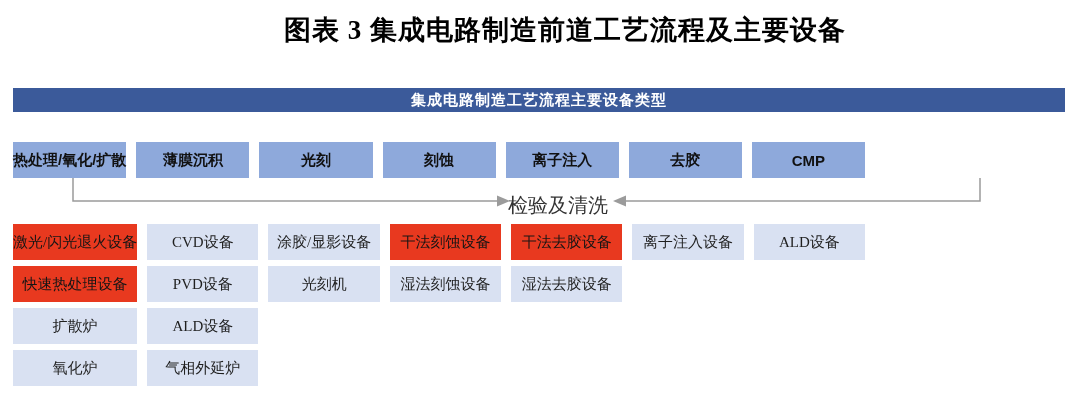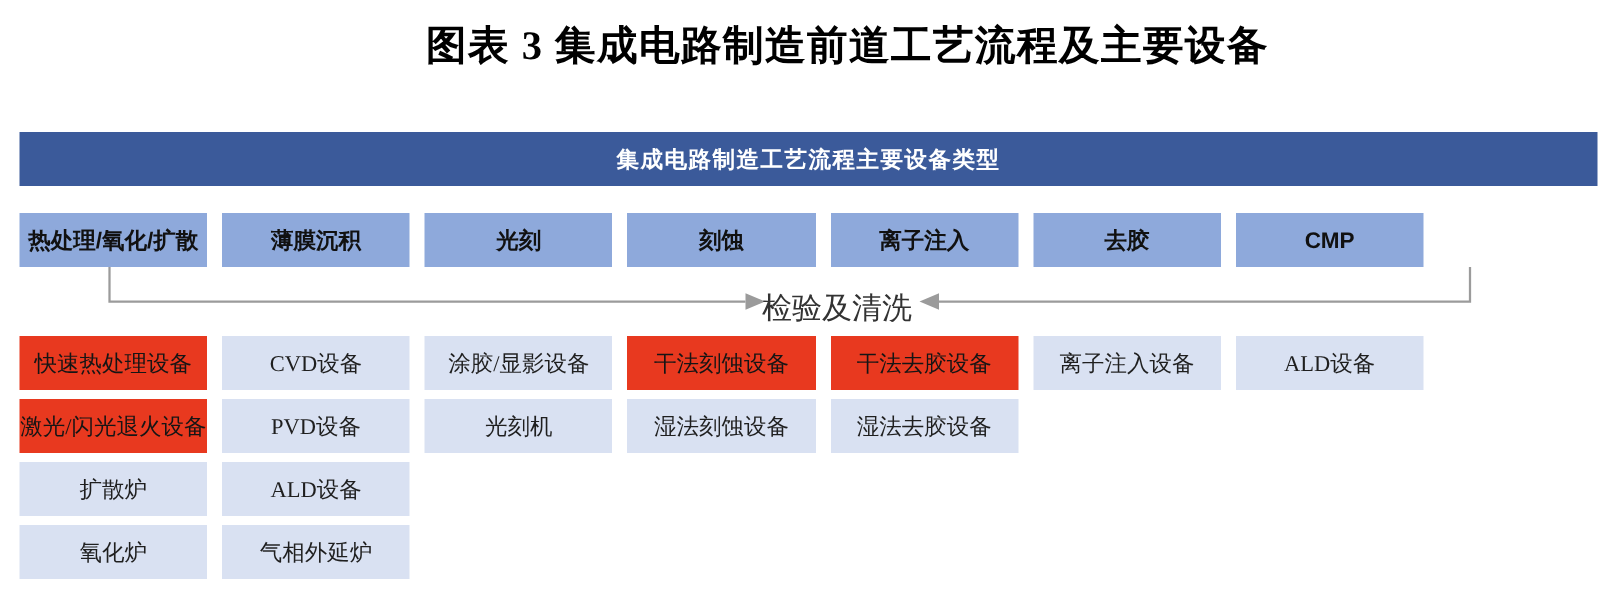--- a/index.html
+++ b/index.html
@@ -6,28 +6,28 @@
   .stage{
     position:relative;width:1080px;height:404px;background:#ffffff;overflow:hidden;
     font-family:"Liberation Sans","DejaVu Sans",sans-serif;
   }
   .title{
     position:absolute;top:12px;left:0;width:1080px;text-align:center;
     font-family:"Liberation Serif","DejaVu Serif",serif;
     font-weight:bold;font-size:27px;color:#000;letter-spacing:1px;padding-left:25px;
   }
   .banner{
-    position:absolute;left:13px;top:88px;width:1052px;height:36px;
+    position:absolute;left:13px;top:88px;width:1052px;height:24px;
     background:var(--banner-bg);display:flex;align-items:center;justify-content:center;
   }
   .banner span{
     color:var(--banner-text);font-weight:bold;font-size:15px;letter-spacing:1px;
   }
   .headers,.cols{
-    position:absolute;left:13px;width:936px;
+    position:absolute;left:13px;width:852px;
     display:grid;grid-template-columns:repeat(7,1fr);column-gap:10px;
   }
   .headers{top:142px;}
   .hdr{
     height:36px;background:var(--header-bg);
     display:flex;align-items:center;justify-content:center;
     font-weight:bold;font-size:15px;color:#111;white-space:nowrap;
   }
   .connector{position:absolute;left:0;top:178px;width:1080px;height:46px;}
   .connector svg{position:absolute;left:0;top:0;}
@@ -77,22 +77,22 @@
       <g>
         <path class="cline" d="M980,0 L980,23 L626,23"></path>
         <polygon class="chead" points="626,17.5 613,23 626,28.5"></polygon>
       </g>
     </svg>
     <span class="lbl">检验及清洗</span>
   </div>
 
   <div class="cols">
     <div class="col">
+      <div class="cell hl">激光/闪光退火设备</div>
       <div class="cell hl">快速热处理设备</div>
-      <div class="cell hl">激光/闪光退火设备</div>
       <div class="cell">扩散炉</div>
       <div class="cell">氧化炉</div>
     </div>
     <div class="col">
       <div class="cell">CVD设备</div>
       <div class="cell">PVD设备</div>
       <div class="cell">ALD设备</div>
       <div class="cell">气相外延炉</div>
     </div>
     <div class="col">

